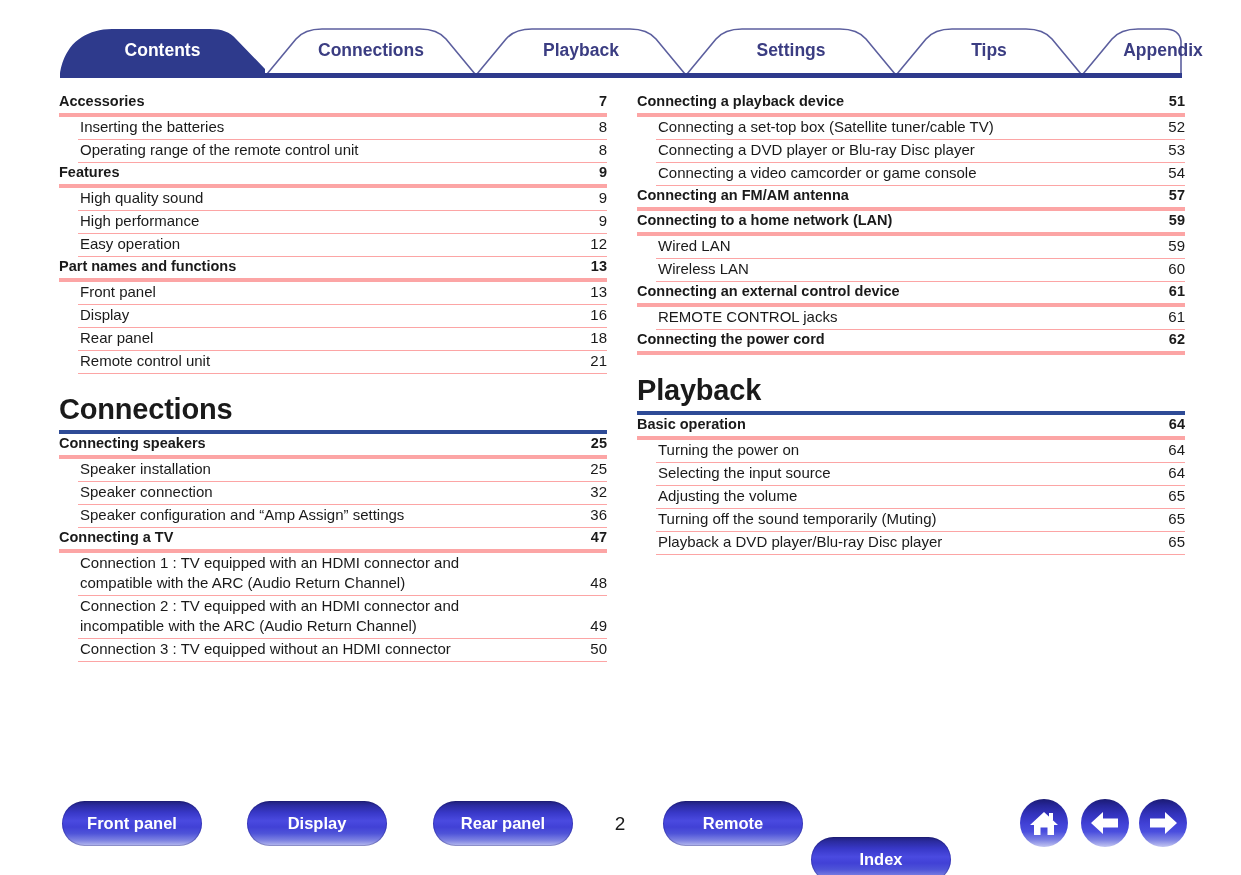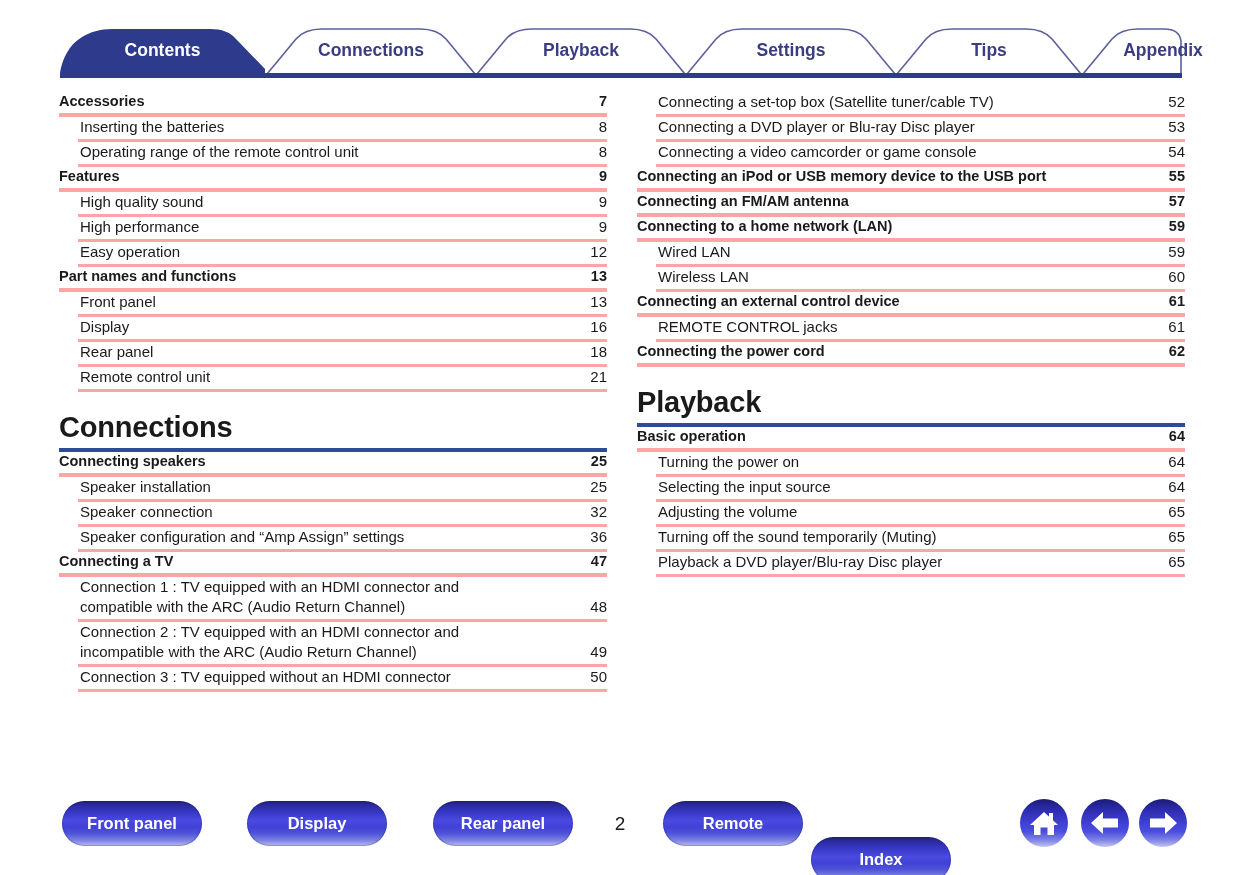--- a/index.html
+++ b/index.html
@@ -77,21 +77,21 @@
     line-height: 19px;
     border-bottom: 4px solid #fca5a5;
   }
   
   .lvl2 {
     font-size: 15px;
     font-weight: normal;
     min-height: 23px;
     line-height: 20px;
     margin-left: 19px;
-    border-bottom: 3px solid #fca5a5;
+    border-bottom: 1px solid #fca5a5;
   }
   .lvl2 .txt { padding-left: 2px; }
   .lvl2.two-line { min-height: 41px; line-height: 20px; gap: 38px; }
   .lvl2.two-line .txt { max-width: 430px; }
   .lvl2.two-line .pg { align-self: flex-end; }
 
   
   #bottombar {
     position: absolute;
     left: 0;
@@ -261,35 +261,35 @@
       </div>
       <div class="toc-row lvl2">
         <span class="txt">Connection 3 : TV equipped without an HDMI connector</span>
         <span class="pg">50</span>
       </div>
     </div>
   </div>
 
 <div class="column" id="col-right">
     <div class="toc-list">
+      <div class="toc-row lvl1">
+        <span class="txt">Connecting a playback device</span>
+        <span class="pg">51</span>
+      </div>
       <div class="toc-row lvl2">
         <span class="txt">Connecting a set-top box (Satellite tuner/cable TV)</span>
         <span class="pg">52</span>
       </div>
       <div class="toc-row lvl2">
         <span class="txt">Connecting a DVD player or Blu-ray Disc player</span>
         <span class="pg">53</span>
       </div>
       <div class="toc-row lvl2">
         <span class="txt">Connecting a video camcorder or game console</span>
         <span class="pg">54</span>
-      </div>
-      <div class="toc-row lvl1">
-        <span class="txt">Connecting an iPod or USB memory device to the USB port</span>
-        <span class="pg">55</span>
       </div>
       <div class="toc-row lvl1">
         <span class="txt">Connecting an FM/AM antenna</span>
         <span class="pg">57</span>
       </div>
       <div class="toc-row lvl1">
         <span class="txt">Connecting to a home network (LAN)</span>
         <span class="pg">59</span>
       </div>
       <div class="toc-row lvl2">

